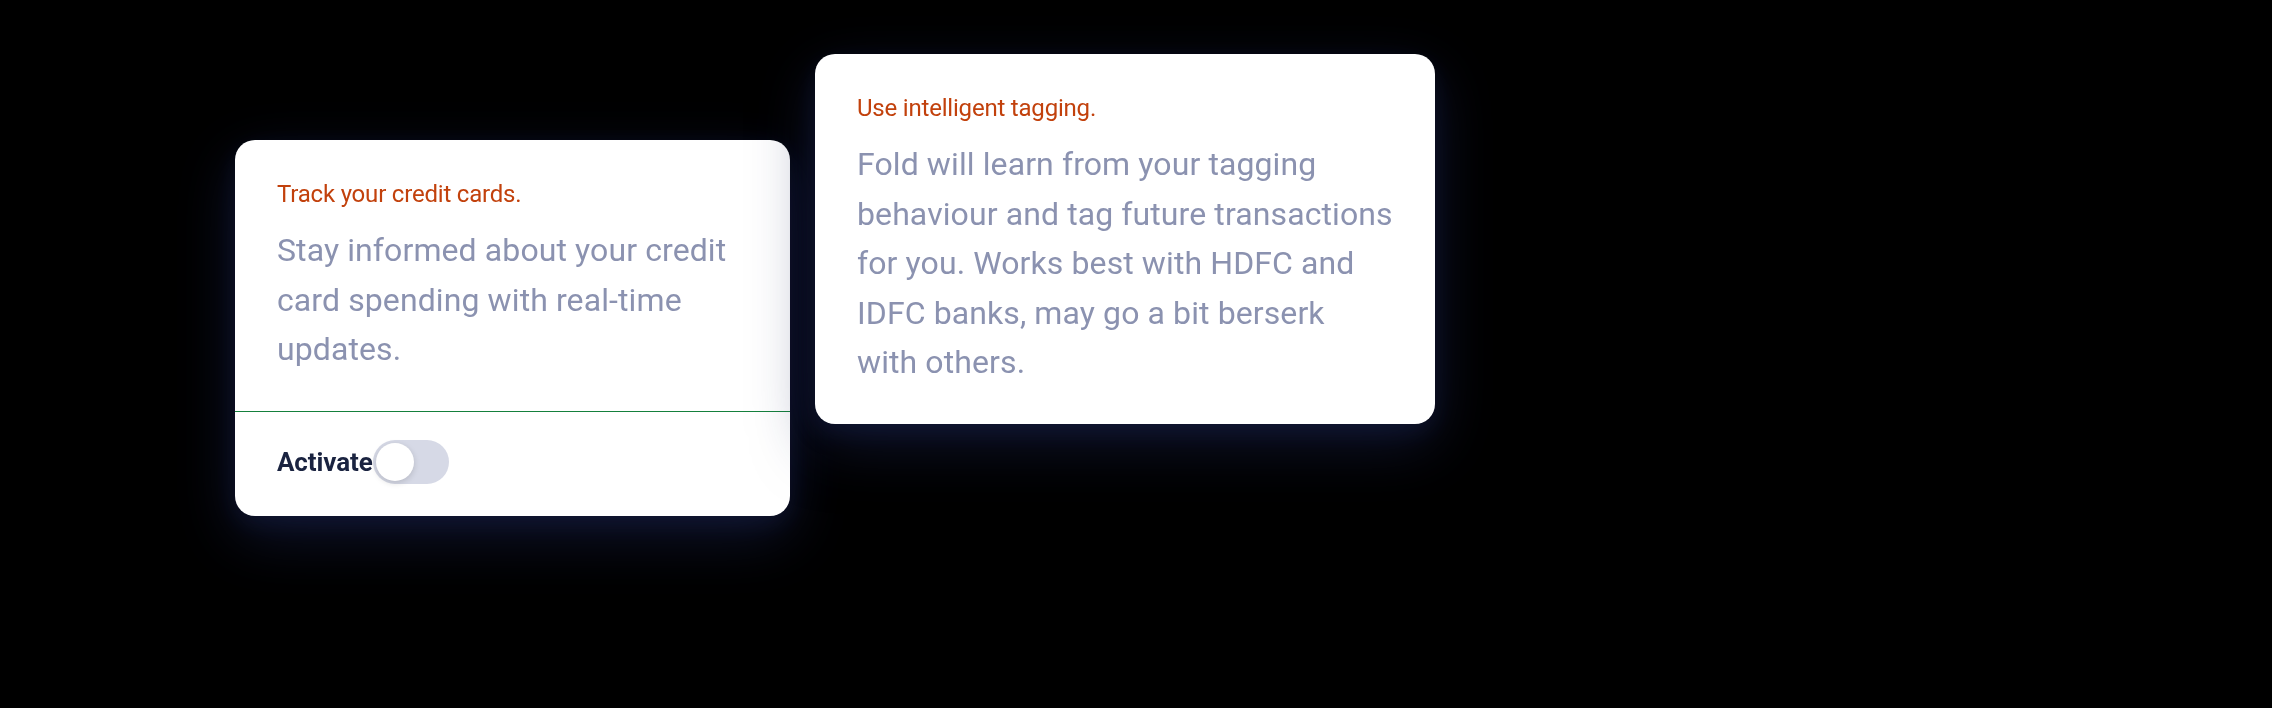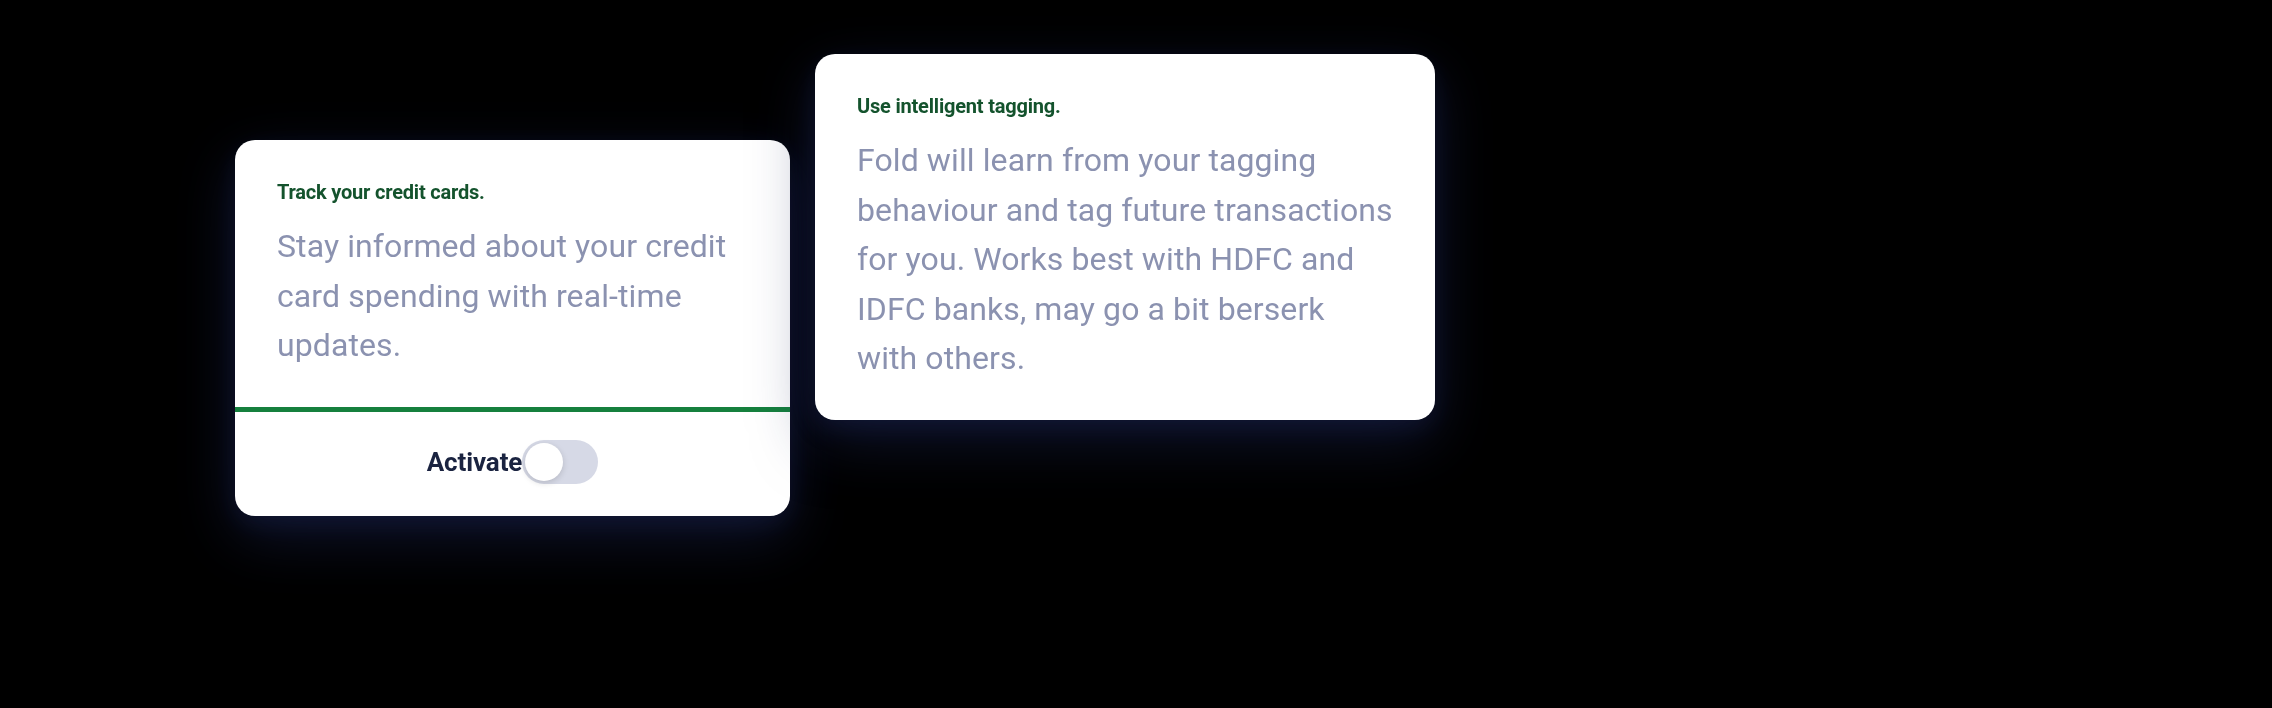--- a/index.html
+++ b/index.html
@@ -33,41 +33,41 @@
       left: 815px;
       top: 54px;
       width: 620px;
     }
 
     .card-body {
       padding: 40px 42px 36px 42px;
     }
 
     .card-title {
-      font-size: 20px;
-      font-weight: 700;
-      color: #14532d;
+      font-size: 24px;
+      font-weight: 400;
+      color: #c2410c;
       margin-bottom: 18px;
       letter-spacing: -0.2px;
     }
 
     .card-description {
       font-size: 32px;
       font-weight: 400;
       color: #8b92b0;
       line-height: 1.55;
       letter-spacing: 0.1px;
     }
 
     .card-footer {
-      border-top: 5px solid #15803d;
+      border-top: 1px solid #15803d;
       padding: 28px 42px 32px 42px;
       display: flex;
       align-items: center;
-      justify-content: center;
+      justify-content: flex-start;
     }
 
     .footer-label {
       font-size: 26px;
       font-weight: 700;
       color: #1a2340;
       letter-spacing: -0.1px;
     }
 
     .toggle {

